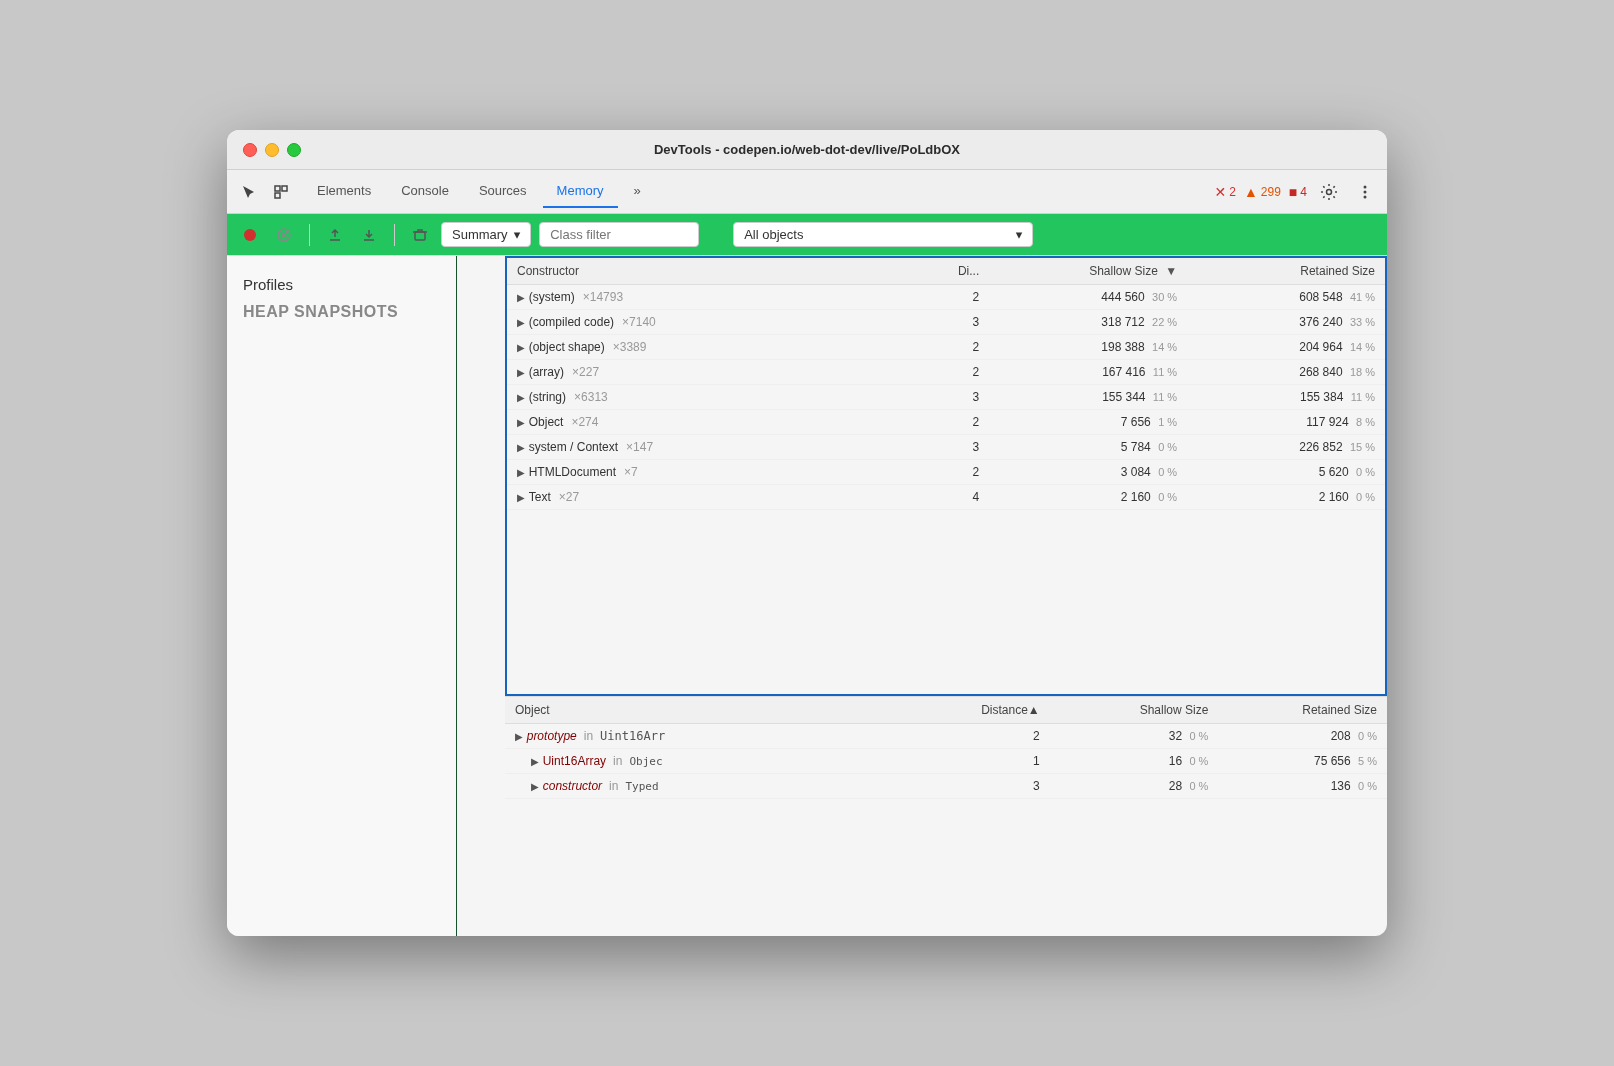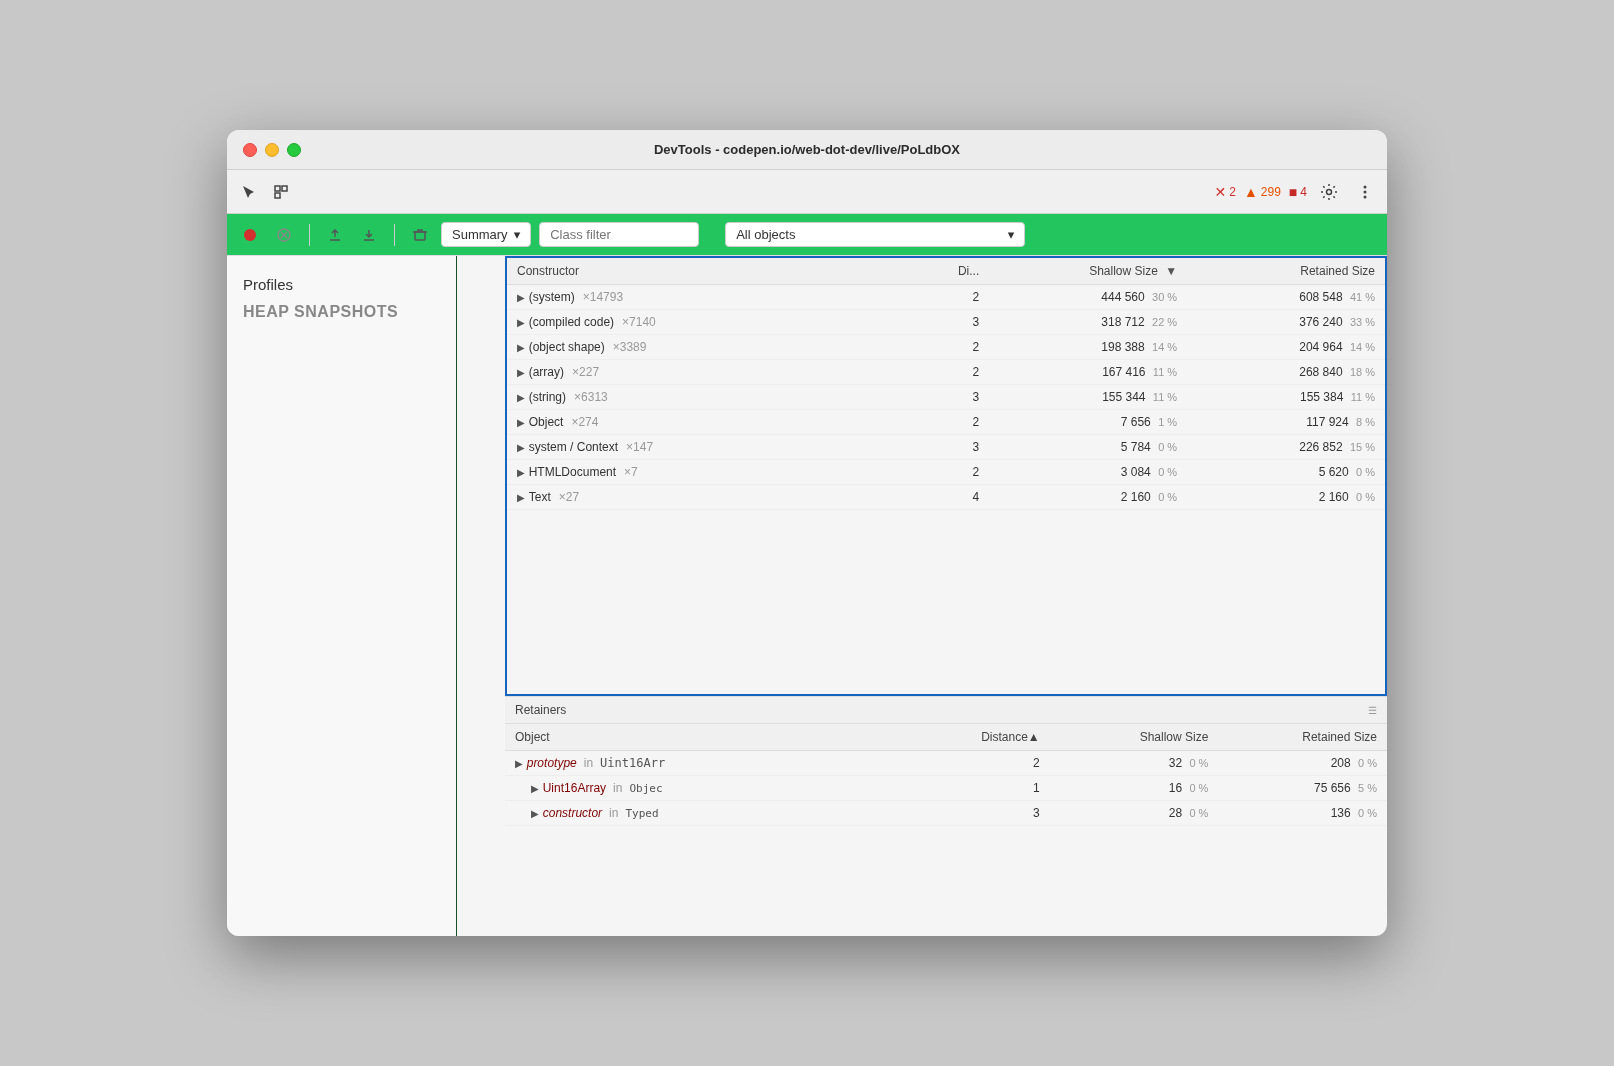--- a/index.html
+++ b/index.html
@@ -170,21 +170,21 @@
       display: flex;
       align-items: center;
       gap: 6px;
       padding: 4px 10px;
       border: 1px solid #ccc;
       border-radius: 4px;
       background: white;
       font-size: 13px;
       cursor: pointer;
       color: #333;
-      margin-left: 18px;
+      margin-left: 26px;
       flex: 1;
       max-width: 300px;
       justify-content: space-between;
     }
     .main-content {
       display: flex;
       height: 680px;
     }
     .sidebar {
       width: 230px;
@@ -325,20 +325,27 @@
           <path d="M2 2l5 12 2-4 4-2z"></path>
         </svg>
     </div>
     <div class="toolbar-icon">
       <svg width="16" height="16" viewBox="0 0 16 16" fill="none" stroke="currentColor" stroke-width="1.5">
           <rect x="2" y="2" width="5" height="5"></rect>
           <rect x="9" y="2" width="5" height="5"></rect>
           <rect x="2" y="9" width="5" height="5"></rect>
         </svg>
     </div>
+    <div class="tab-bar">
+      <div class="tab">Elements</div>
+      <div class="tab">Console</div>
+      <div class="tab">Sources</div>
+      <div class="tab active">Memory</div>
+      <div class="tab">»</div>
+    </div>
     <div class="toolbar-right">
       <div class="badge-error">
         <span class="icon-circle-x">✕</span>
         <span>2</span>
       </div>
       <div class="badge-warning">
         <span class="icon-triangle-warn">▲</span>
         <span>299</span>
       </div>
       <div class="badge-info">
@@ -540,24 +547,20 @@
     </td>
     <td class="align-right">4</td>
     <td class="align-right">2 160 <span class="percent-label">0 %</span></td>
     <td class="align-right">2 160 <span class="percent-label">0 %</span></td>
   </tr>
             </tbody>
         </table>
       </div>
 
       <div class="lower-table">
-        <div class="retainers-label">
-          <span>Retainers</span>
-          <span style="color:#999; font-size:10px;">☰</span>
-        </div>
         <table>
           <thead>
             <tr>
               <th style="width:340px;">
                 <span>Object</span>
               </th>
               <th class="align-right" style="width:80px;">
                 <span>Distance▲</span>
               </th>
               <th class="align-right" style="width:130px;">

